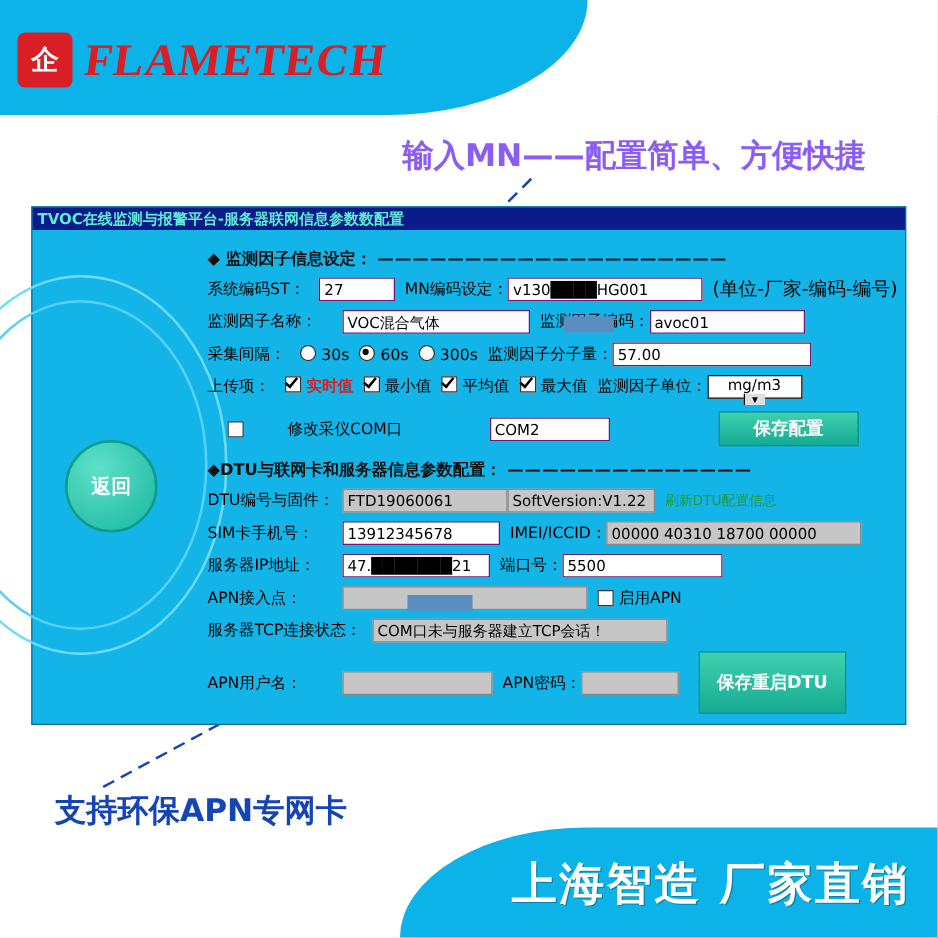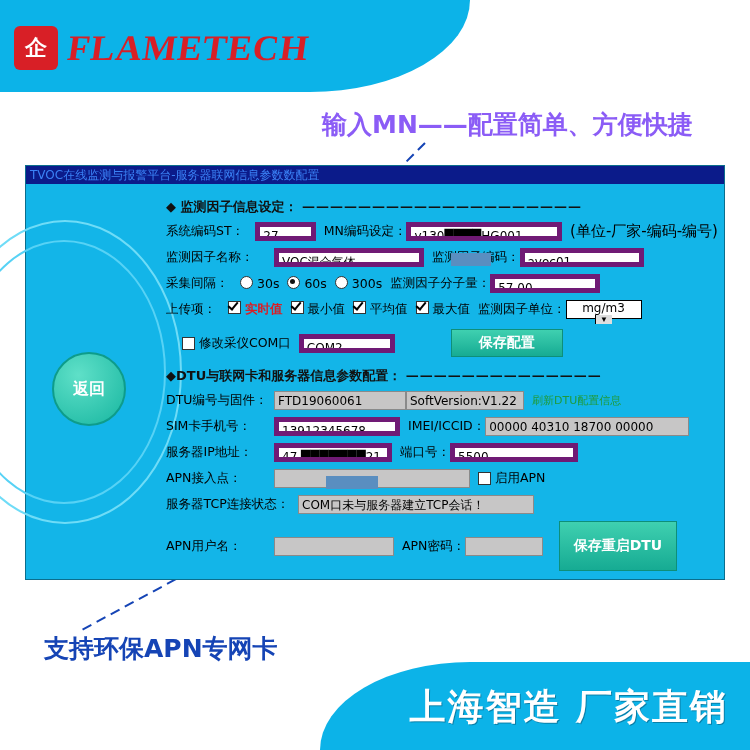--- a/index.html
+++ b/index.html
@@ -61,22 +61,22 @@
     font-family:"DejaVu Sans",sans-serif;white-space:nowrap;
     text-shadow:1px 1px 0 #0a7fa8;
   }
 
   
   .app{
     position:absolute;left:25px;top:165px;width:700px;height:415px;
     background:#13b5e8;border:1px solid #0b6e8d;box-sizing:border-box;
   }
   .app-title{
-    height:18px;background:#0b1b8a;color:#3b82f6;
-    font-size:12px;font-weight:normal;line-height:18px;padding-left:4px;
+    height:18px;background:#0b1b8a;color:#5eead4;
+    font-size:12px;font-weight:bold;line-height:18px;padding-left:4px;
     font-family:"DejaVu Sans",sans-serif;white-space:nowrap;overflow:hidden;
   }
   .app-body{position:relative;height:396px;}
 
   
   .ellipse{
     position:absolute;left:-78px;top:36px;width:230px;height:300px;
     border:2px solid #6fdcf7;border-radius:50%;
   }
   .ellipse2{
@@ -98,21 +98,21 @@
     font-size:13px;font-weight:bold;color:#111;white-space:nowrap;
     font-family:"DejaVu Sans",sans-serif;margin-bottom:6px;
   }
   .dashes{letter-spacing:1px;}
   .row{display:flex;align-items:center;margin-bottom:7px;white-space:nowrap;}
   .lbl{
     font-size:12.5px;color:#000;font-family:"DejaVu Sans",sans-serif;
   }
   .lbl-w1{width:92px;}
   .inp{
-    background:#ffffff;border:5px solid #701a75;height:19px;line-height:19px;
+    background:#ffffff;border:1px solid #701a75;height:19px;line-height:19px;
     font-size:12px;padding:0 3px;box-sizing:border-box;color:#000;
     font-family:"DejaVu Sans",sans-serif;overflow:hidden;white-space:nowrap;
   }
   .inp.grey{background:#c7c6c6;border:1px solid #8a8a8a;}
   .sep{display:inline-block;width:8px;}
 
   .radio{
     width:11px;height:11px;border-radius:50%;border:1px solid #333;
     background:#fff;display:inline-block;margin-right:4px;position:relative;
     vertical-align:-1px;
@@ -222,21 +222,21 @@
           <span class="sep"></span>
           <span class="lbl">
             <span class="radio on"></span><span>60s</span>
           </span>
           <span class="sep"></span>
           <span class="lbl">
             <span class="radio"></span><span>300s</span>
           </span>
           <span class="sep"></span>
           <span class="lbl">监测因子分子量：</span>
-          <span class="inp" style="width:110px;">57.00</span>
+          <span class="inp" style="width:159px;">57.00</span>
         </div>
 
         <div class="row">
           <span class="lbl" style="width:62px;">上传项：</span>
           <span class="lbl">
             <span class="cb on"></span><span class="red">实时值</span>
           </span>
           <span class="sep"></span>
           <span class="lbl">
             <span class="cb on"></span><span>最小值</span>
@@ -250,21 +250,21 @@
             <span class="cb on"></span><span>最大值</span>
           </span>
           <span class="sep"></span>
           <span class="lbl">监测因子单位：</span>
           <span class="select" style="width:76px;flex-direction:column;">
             <span class="val">mg/m3</span>
             <span class="arrow">▼</span>
           </span>
         </div>
 
-        <div class="row" style="margin-top:10px;align-items:center;">
+        <div class="row" style="margin-top:10px;align-items:center;gap:31px;">
           <span class="cb" style="margin-left:16px;"></span>
           <span class="lbl">修改采仪COM口</span>
           <span class="sep"></span>
           <span class="inp" style="width:96px;">COM2</span>
           <span class="btn-green" style="width:112px;height:28px;margin-left:56px;">保存配置</span>
         </div>
 
         <div class="sec-head" style="margin-top:10px;">
           <span>◆DTU与联网卡和服务器信息参数配置：</span>
           <span class="dashes">——————————————</span>

